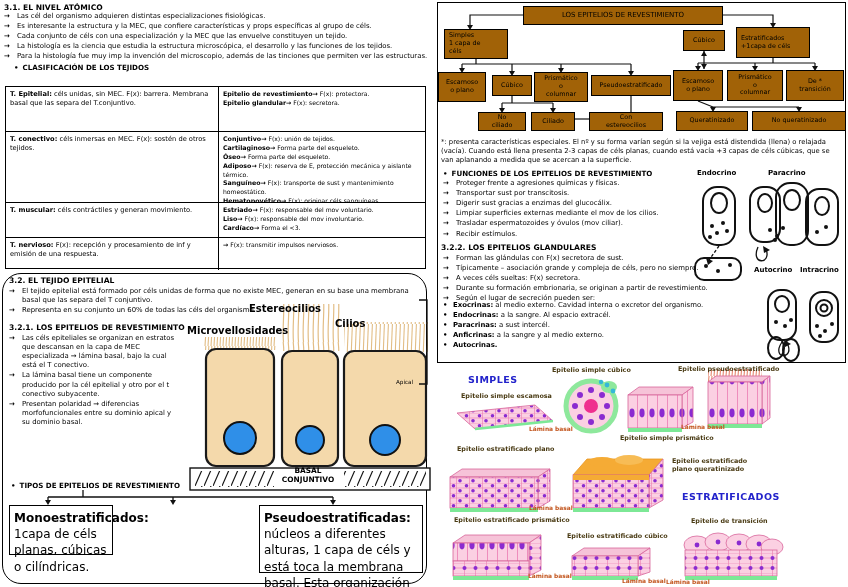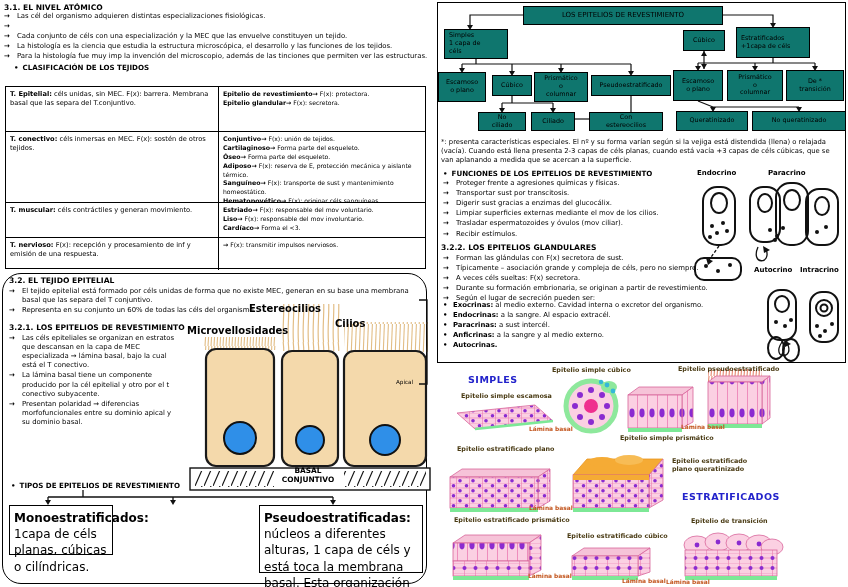--- a/index.html
+++ b/index.html
@@ -19,21 +19,21 @@
   .tc { border-bottom:1.3px solid #000; padding:3px 4px 2px 4px; overflow:hidden; }
   .tl { border-right:1.3px solid #000; font-size:6.7px; line-height:1.35; }
   .tr { font-size:6.1px; line-height:1.42; }
   .tc.last { border-bottom:none; }
   .rli { font-size:6.1px; line-height:1.42; }
   .rli b { font-size:6.3px; }
   
   .bigbox { border:1.6px solid #000; background:#fff; }
   .tipbox { border:1.5px solid #000; background:#fff; font-size:12px; line-height:1.35; padding:4px 4px; }
   
-  .fb { position:absolute; border:1.4px solid #000; background:#0f766e; display:flex; align-items:center; justify-content:center;
+  .fb { position:absolute; border:1.4px solid #000; background:#a16207; display:flex; align-items:center; justify-content:center;
         text-align:center; font-size:6.4px; line-height:1.2; white-space:pre-line; padding:1px 12px; }
   .fb.left-al { justify-content:flex-start; text-align:left; padding-left:4px; }
   .note { font-size:6.8px; line-height:1.35; }
   
   .figlab { position:absolute; font-size:6.4px; font-weight:bold; color:#4a3b14; white-space:pre-line; line-height:1.2; }
   .fighead { position:absolute; font-size:9.5px; font-weight:bold; letter-spacing:0.5px; }
   .lam { position:absolute; font-size:5.9px; font-weight:bold; color:#c2541c; }
   .dlab { position:absolute; font-size:10px; font-weight:bold; color:#000; }
   .slab { position:absolute; font-size:7px; font-weight:bold; color:#000; }
 </style>
@@ -46,20 +46,21 @@
     <h1 class="sec">3.1. EL NIVEL ATÓMICO</h1>
     <div>
 
         <div class="li">
           <span class="ar">→</span>
           <span>Las cél del organismo adquieren distintas especializaciones fisiológicas.</span>
         </div>
 
         <div class="li">
           <span class="ar">→</span>
+          <span>Es interesante la estructura y la MEC, que confiere características y props específicas al grupo de céls.</span>
         </div>
 
         <div class="li">
           <span class="ar">→</span>
           <span>Cada conjunto de céls con una especialización y la MEC que las envuelve constituyen un tejido.</span>
         </div>
 
         <div class="li">
           <span class="ar">→</span>
           <span>La histología es la ciencia que estudia la estructura microscópica, el desarrollo y las funciones de los tejidos.</span>

